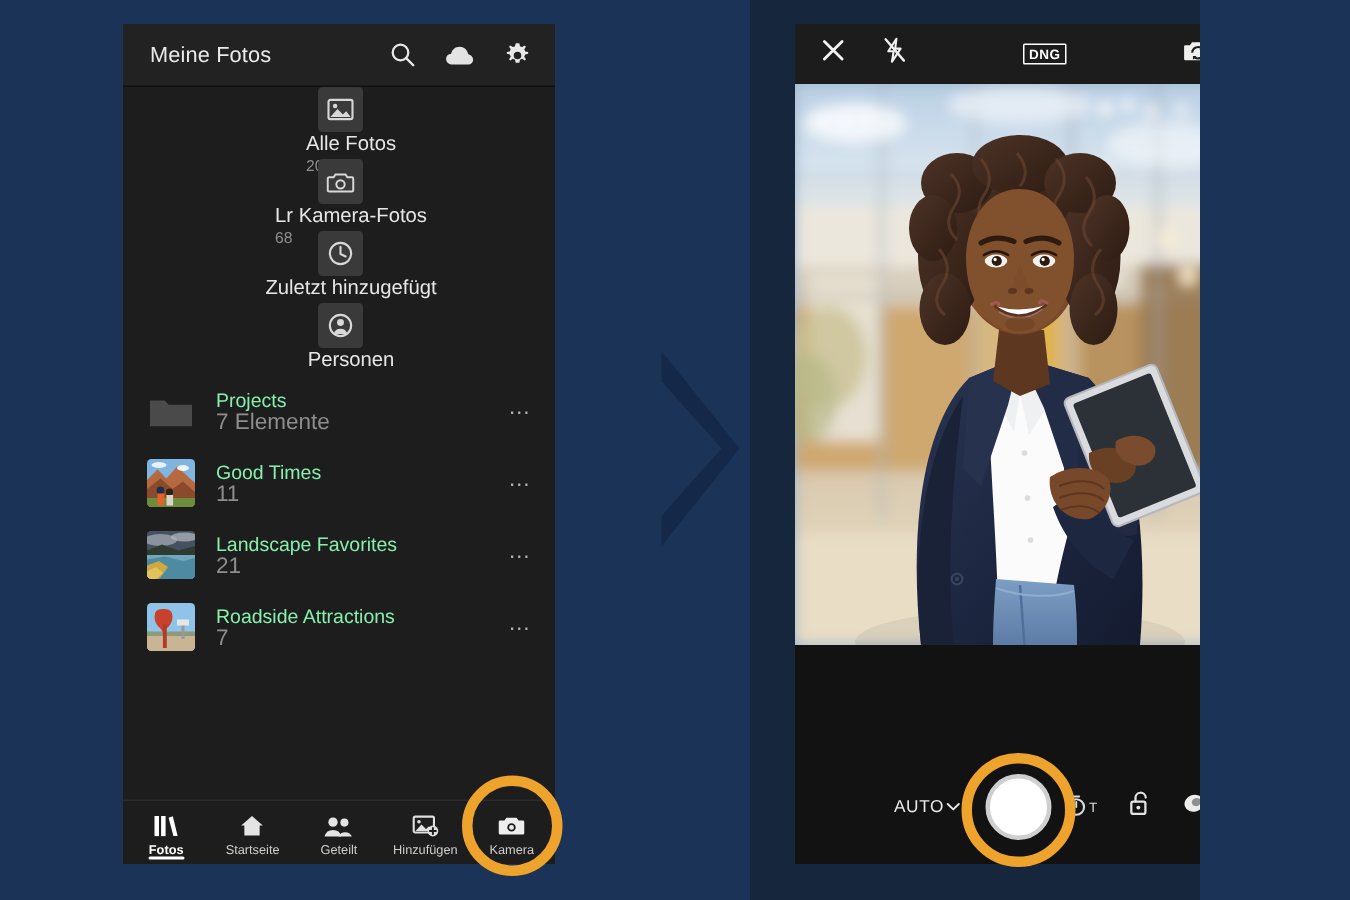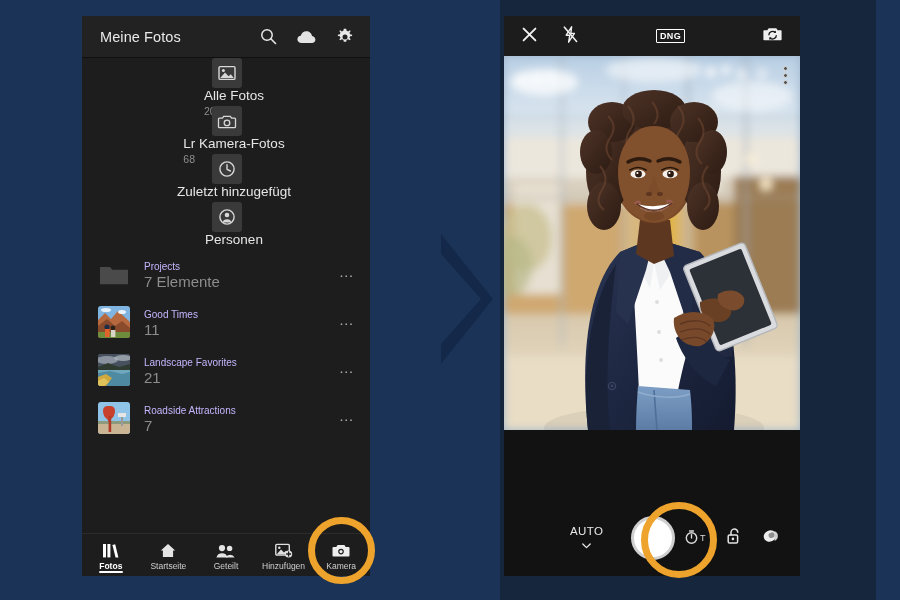--- a/index.html
+++ b/index.html
@@ -10,21 +10,21 @@
   body {
     width: 900px;
     height: 600px;
     overflow: hidden;
     background: #1a3356;
     font-family: "Liberation Sans", sans-serif;
     -webkit-font-smoothing: antialiased;
   }
   .stage {
     position: relative;
-    width: 876px;
+    width: 800px;
     height: 600px;
     background: #1a3356;
     overflow: hidden;
   }
   
   .bg-dark-right {
     position: absolute;
     left: 500px;
     top: 0;
     width: 400px;
@@ -163,22 +163,22 @@
     height: 32px;
     border-radius: 3px;
     flex: none;
     overflow: hidden;
     background: #3a3a3a;
     position: relative;
   }
   .album-thumb svg { display:block; width:32px; height:32px; }
   .album-text { margin-left: 14px; flex:1; min-width:0; }
   .album-name {
-    color: #c4b5fd;
-    font-size: 10px;
+    color: #86efac;
+    font-size: 13px;
     line-height: 15px;
     white-space: nowrap;
     overflow: hidden;
     text-overflow: ellipsis;
   }
   .album-count {
     color: #8d8d8d;
     font-size: 15px;
     line-height: 14px;
     margin-top: 1px;
@@ -250,21 +250,21 @@
   }
   #ring-shutter {
     left: 641px;
     top: 502px;
     width: 76px;
     height: 76px;
   }
 
   
   #phone-camera {
-    left: 504px;
+    left: 530px;
     top: 16px;
     width: 296px;
     height: 560px;
     background: #eab308;
   }
   .cam-header {
     height: 40px;
     background: #1c1c1c;
     display: flex;
     align-items: center;
@@ -325,21 +325,20 @@
     position: absolute;
     left: 66px;
     top: 50%;
     transform: translateY(-50%);
     color: #e8e8e8;
     font-size: 11.5px;
     letter-spacing: .4px;
     display: flex;
     align-items: center;
     gap: 2px;
-    flex-direction: column;
   }
   .shutter {
     position: absolute;
     left: 127px;
     top: 50%;
     transform: translateY(-50%);
     width: 44px;
     height: 44px;
     border-radius: 50%;
     background: #ffffff;

